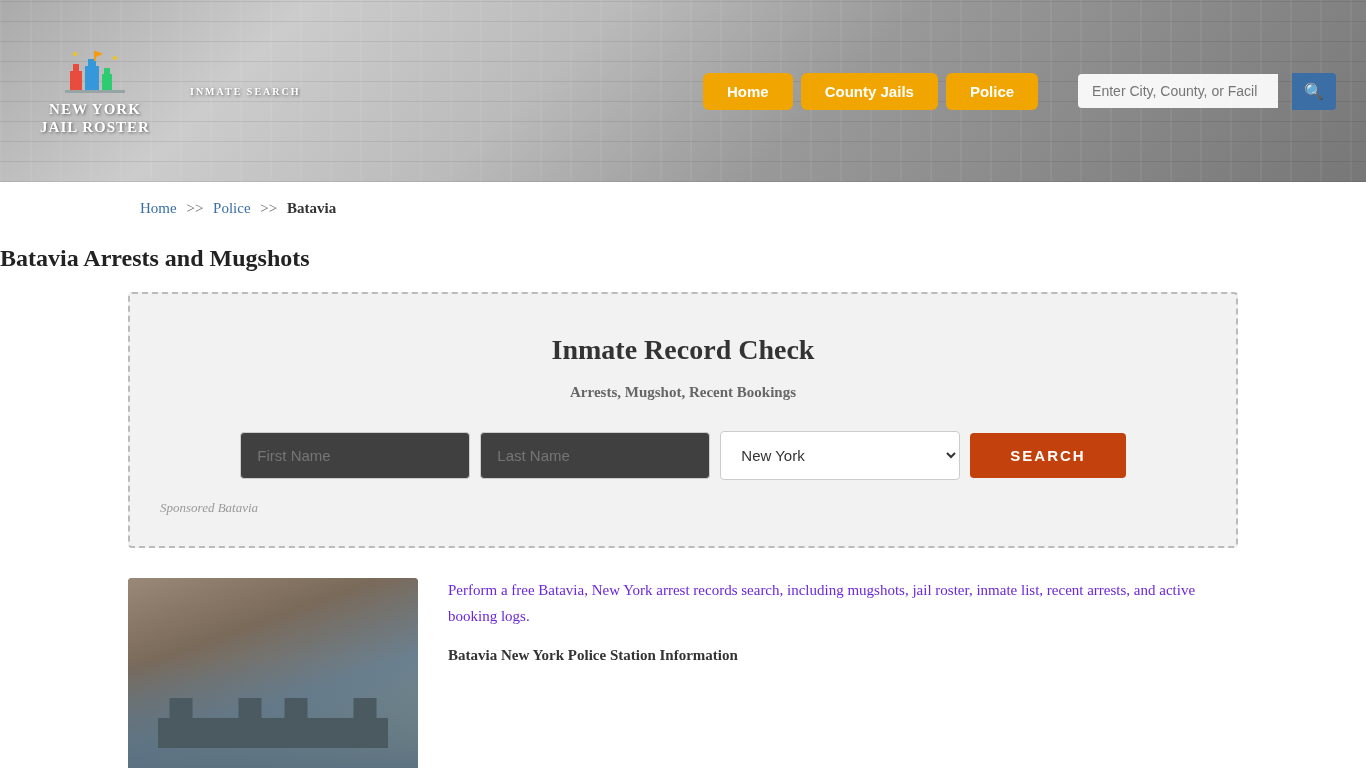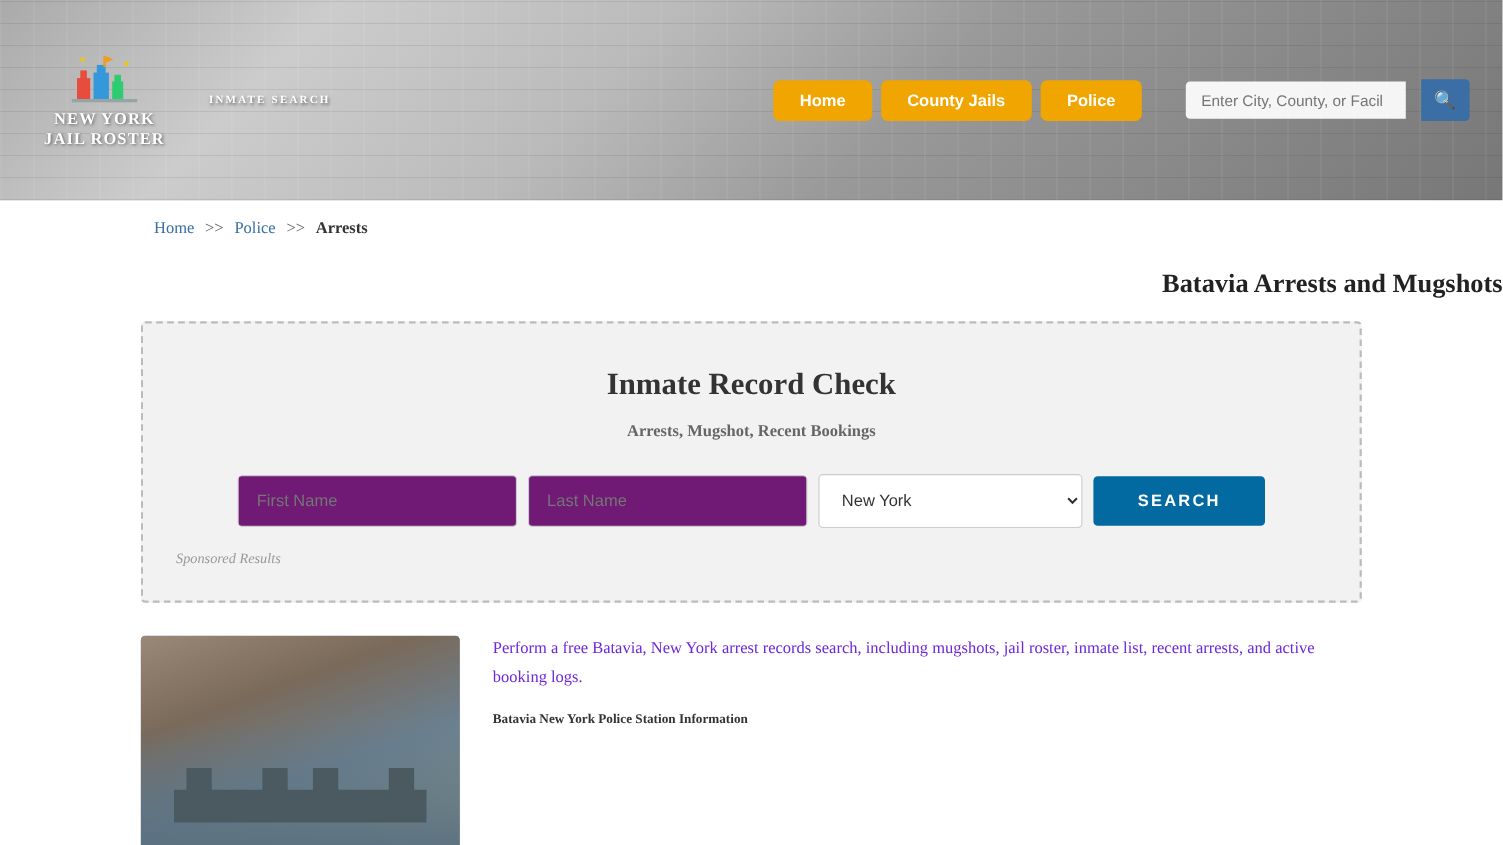--- a/index.html
+++ b/index.html
@@ -128,24 +128,24 @@
       margin: 0 6px;
       color: #666;
     }
     .breadcrumb .current {
       font-weight: bold;
       color: #333;
     }
 
     
     .page-title {
-      text-align: right;
+      text-align: left;
       font-size: 24px;
       font-weight: bold;
-      margin: 10px 0 20px 16px;
+      margin: 10px 0 20px 0;
       color: #222;
     }
 
     
     .record-check-box {
       width: 1110px;
       margin: 0 auto 30px auto;
       border: 2px dashed #bbb;
       background: #f2f2f2;
       padding: 40px 30px 30px 30px;
@@ -169,38 +169,38 @@
       display: flex;
       gap: 10px;
       align-items: center;
       justify-content: center;
     }
     .record-check-form input {
       padding: 14px 16px;
       border: 1px solid #ccc;
       border-radius: 4px;
       font-size: 15px;
-      width: 254px;
-      background: #701a75;
+      width: 230px;
+      background: #404040;
       outline: none;
       color: #aaa;
     }
     .record-check-form select {
       padding: 14px 16px;
       border: 1px solid #ccc;
       border-radius: 4px;
       font-size: 15px;
       width: 240px;
       background: #fff;
       color: #333;
       outline: none;
     }
     .search-btn {
       padding: 14px 40px;
-      background: #0369a1;
+      background: #c2410c;
       color: #fff;
       border: none;
       border-radius: 4px;
       font-size: 15px;
       font-weight: bold;
       letter-spacing: 2px;
       cursor: pointer;
       text-transform: uppercase;
     }
     .sponsored-label {
@@ -263,21 +263,21 @@
     .content-text {
       flex: 1;
     }
     .content-text p {
       font-size: 15px;
       line-height: 1.7;
       color: #6d28d9;
       margin-bottom: 14px;
     }
     .content-text .sub-heading {
-      font-size: 12px;
+      font-size: 15px;
       font-weight: bold;
       color: #333;
       margin-top: 7px;
     }
   </style>
 </head>
 <body>
 
 <header class="header">
   <div class="header-bg"></div>
@@ -325,36 +325,36 @@
       </button>
     </div>
   </div>
 </header>
 
 <nav class="breadcrumb">
   <a href="#">Home</a>
   <span class="separator">&gt;&gt;</span>
   <a href="#">Police</a>
   <span class="separator">&gt;&gt;</span>
-  <span class="current">Arrests</span>
+  <span class="current">Batavia</span>
 </nav>
 
 <h1 class="page-title">Batavia Arrests and Mugshots</h1>
 
 <div class="record-check-box">
   <div class="record-check-title">Inmate Record Check</div>
   <div class="record-check-sub">Arrests, Mugshot, Recent Bookings</div>
   <div class="record-check-form">
     <input type="text" placeholder="First Name" style="">
     <input type="text" placeholder="Last Name" style="">
     <select id="state-select">
     <option value="Alabama">Alabama</option><option value="Alaska">Alaska</option><option value="Arizona">Arizona</option><option value="Arkansas">Arkansas</option><option value="California">California</option><option value="Colorado">Colorado</option><option value="Connecticut">Connecticut</option><option value="Delaware">Delaware</option><option value="Florida">Florida</option><option value="Georgia">Georgia</option><option value="Hawaii">Hawaii</option><option value="Idaho">Idaho</option><option value="Illinois">Illinois</option><option value="Indiana">Indiana</option><option value="Iowa">Iowa</option><option value="Kansas">Kansas</option><option value="Kentucky">Kentucky</option><option value="Louisiana">Louisiana</option><option value="Maine">Maine</option><option value="Maryland">Maryland</option><option value="Massachusetts">Massachusetts</option><option value="Michigan">Michigan</option><option value="Minnesota">Minnesota</option><option value="Mississippi">Mississippi</option><option value="Missouri">Missouri</option><option value="Montana">Montana</option><option value="Nebraska">Nebraska</option><option value="Nevada">Nevada</option><option value="New Hampshire">New Hampshire</option><option value="New Jersey">New Jersey</option><option value="New Mexico">New Mexico</option><option value="New York" selected="">New York</option><option value="North Carolina">North Carolina</option><option value="North Dakota">North Dakota</option><option value="Ohio">Ohio</option><option value="Oklahoma">Oklahoma</option><option value="Oregon">Oregon</option><option value="Pennsylvania">Pennsylvania</option><option value="Rhode Island">Rhode Island</option><option value="South Carolina">South Carolina</option><option value="South Dakota">South Dakota</option><option value="Tennessee">Tennessee</option><option value="Texas">Texas</option><option value="Utah">Utah</option><option value="Vermont">Vermont</option><option value="Virginia">Virginia</option><option value="Washington">Washington</option><option value="West Virginia">West Virginia</option><option value="Wisconsin">Wisconsin</option><option value="Wyoming">Wyoming</option></select>
     <button class="search-btn">SEARCH</button>
   </div>
-  <div class="sponsored-label">Sponsored Results</div>
+  <div class="sponsored-label">Sponsored Batavia</div>
 </div>
 
 <div class="content-area">
   <div class="content-image">
     <div class="content-image-placeholder">
       <div class="castle"></div>
     </div>
   </div>
   <div class="content-text">
     <p>Perform a free Batavia, New York arrest records search, including mugshots, jail roster, inmate list, recent arrests, and active booking logs.</p>

